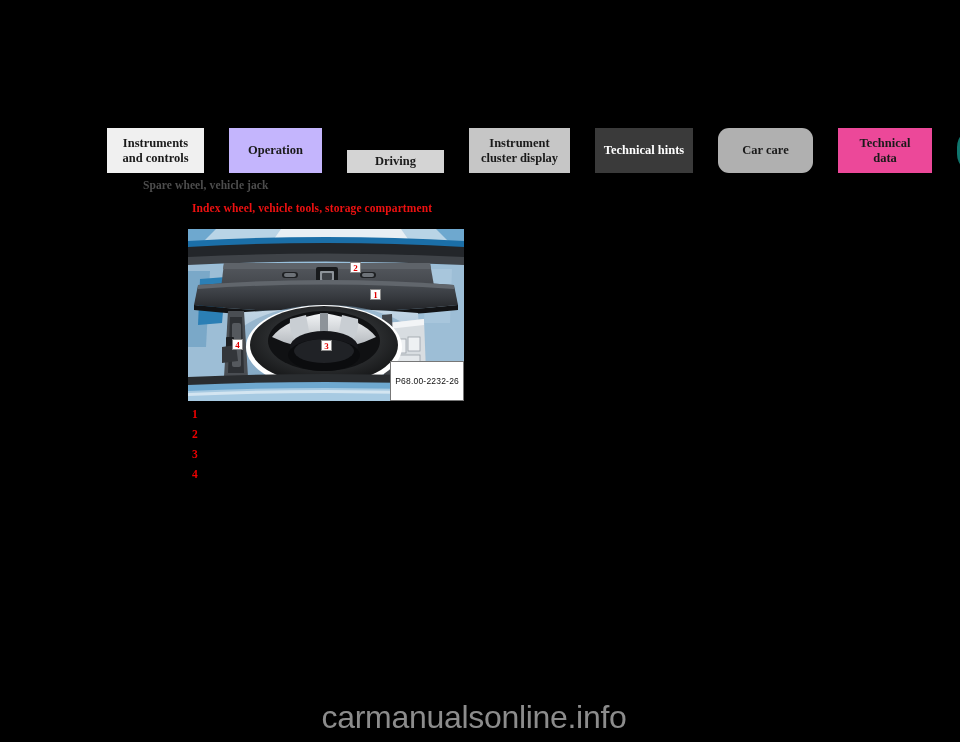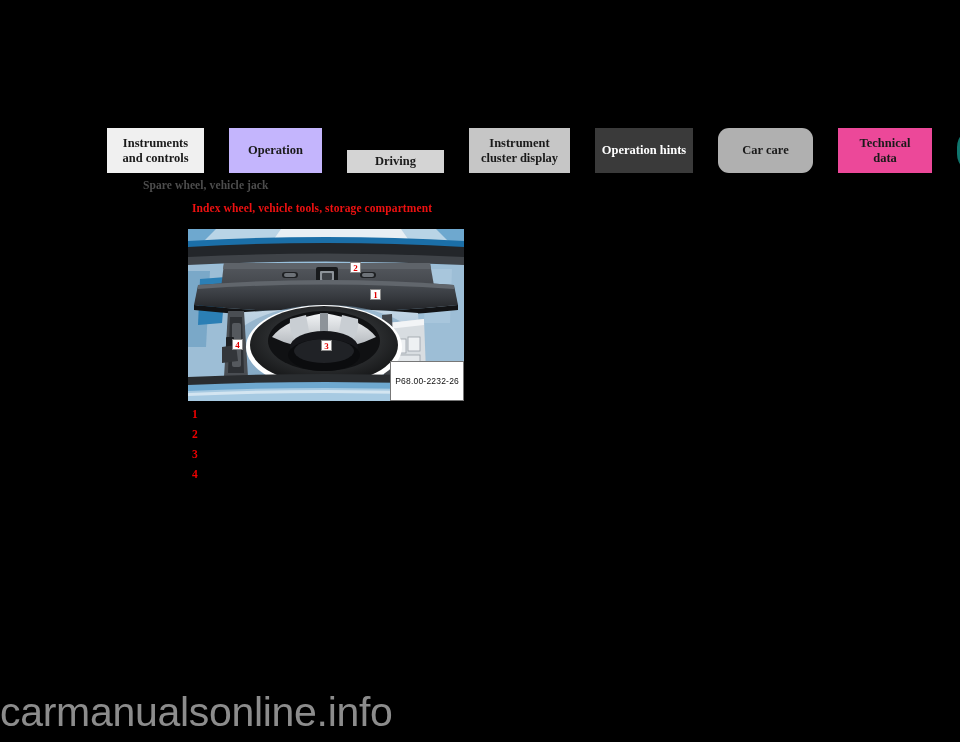--- a/index.html
+++ b/index.html
@@ -135,40 +135,40 @@
     font-family: "Liberation Serif", serif;
     font-size: 11.5px;
   }
 
   
   .watermark {
     position: absolute;
     left: 0;
     bottom: 6px;
     width: 960px;
-    text-align: left;
+    text-align: center;
     padding-right: 12px;
     box-sizing: border-box;
     font-family: "Liberation Sans", sans-serif;
-    font-size: 41px;
+    font-size: 32px;
     color: #8c8c8c;
     letter-spacing: -0.3px;
   }
 </style>
 </head>
 <body>
 
 <div class="tabbar">
   <div class="tab" style="background: rgb(240, 240, 240); flex: 0 0 97px;">Instruments
 and controls</div>
   <div class="tab" style="background: #c4b5fd; flex: 0 0 93px;">Operation</div>
   <div class="tab" style="background: rgb(212, 212, 212); flex: 0 0 97px; margin-top: 22px;">Driving</div>
   <div class="tab" style="background: rgb(198, 198, 198); flex: 0 0 101px;">Instrument
 cluster display</div>
-  <div class="tab active" style="background: rgb(58, 58, 58); flex: 0 0 98px;">Operation hints</div>
+  <div class="tab active" style="background: rgb(58, 58, 58); flex: 0 0 98px;">Technical hints</div>
   <div class="tab" style="background: rgb(176, 176, 176); flex: 0 0 95px; border-radius: 11px;">Car care</div>
   <div class="tab" style="background: #ec4899; flex: 0 0 94px;">Technical
 data</div>
   <div class="tab" style="background: #0f766e; flex: 0 0 71px; border-radius: 19px;">Index</div>
 </div>
 
 <div class="section-heading">Spare wheel, vehicle jack</div>
 
 <div class="red-heading">Index wheel, vehicle tools, storage compartment</div>
 

